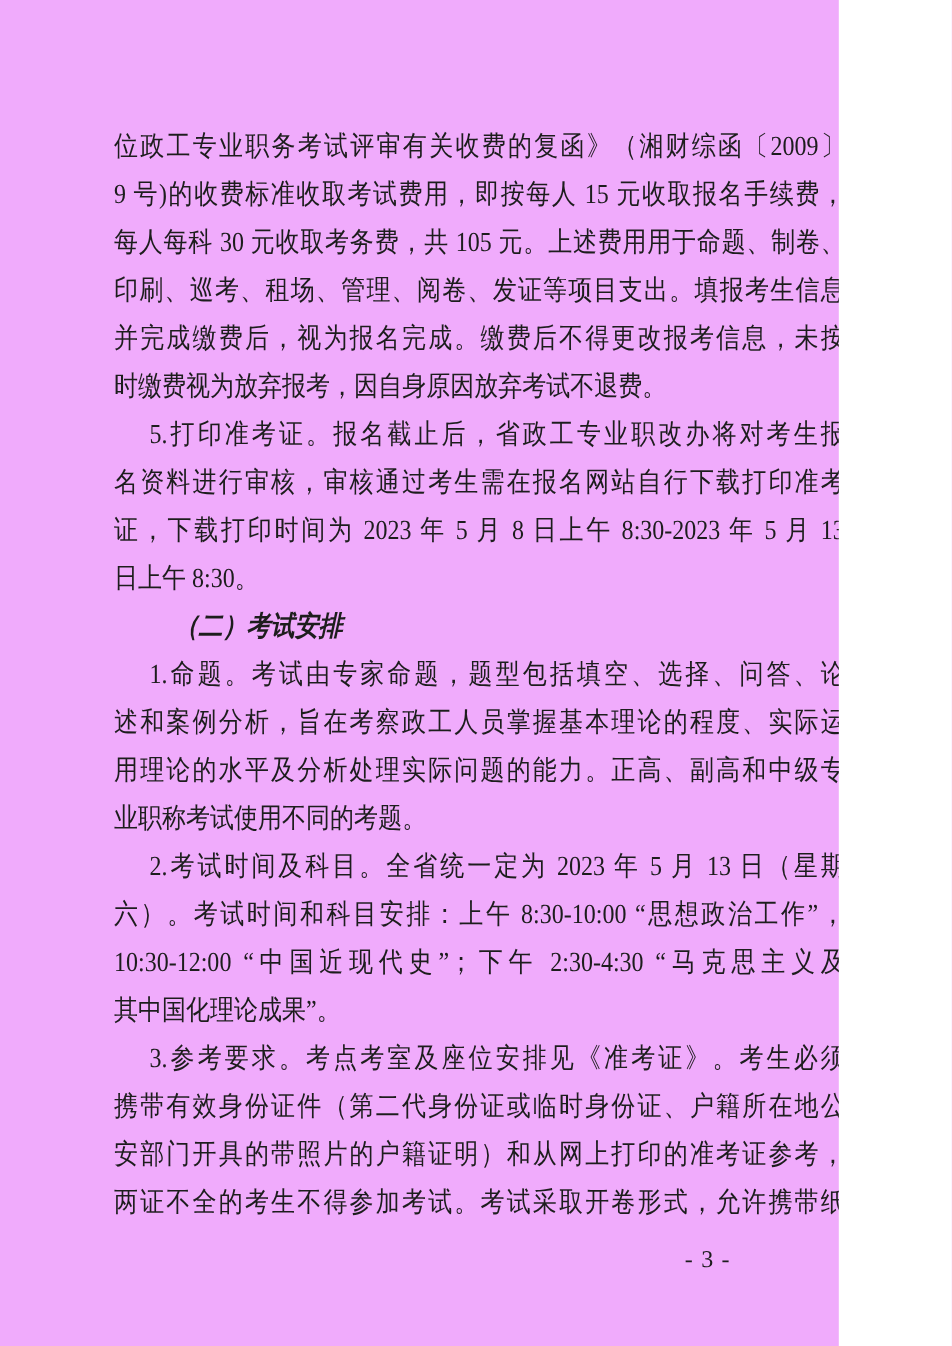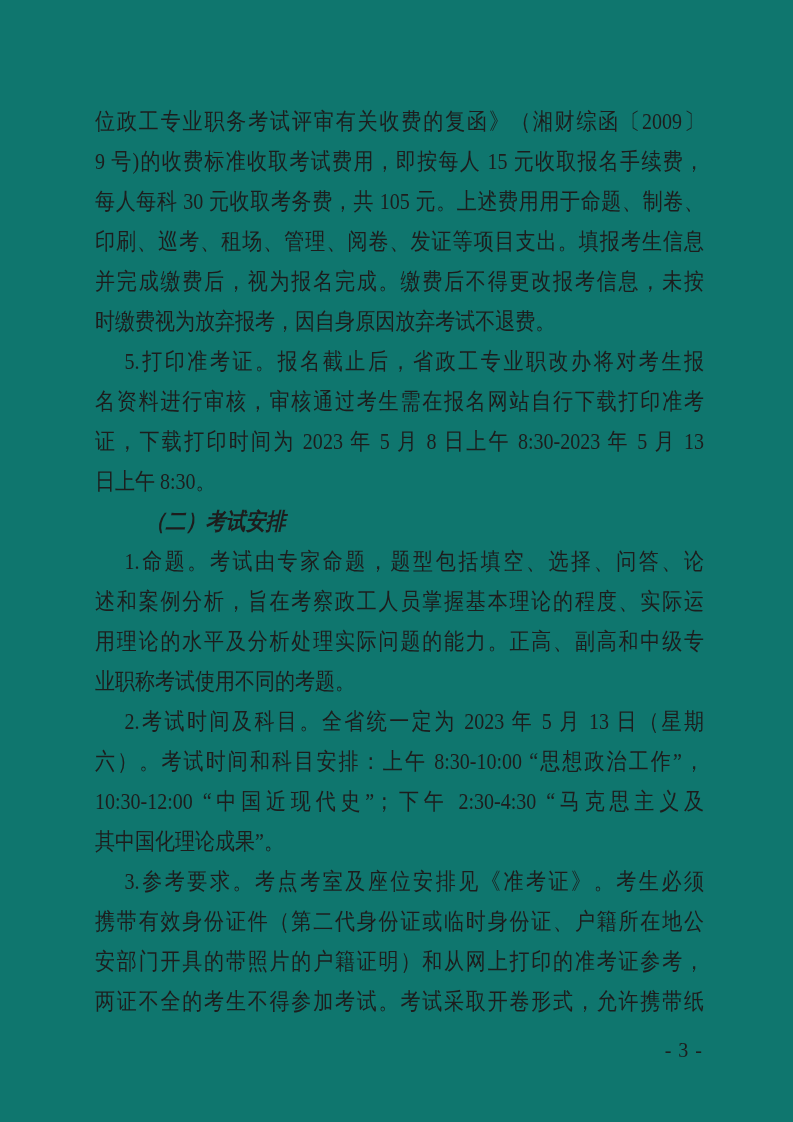--- a/index.html
+++ b/index.html
@@ -2,23 +2,23 @@
 <html><head>
 <meta charset="utf-8">
 <style>
   html, body {
     margin: 0;
     padding: 0;
     background: #ffffff;
   }
   .page {
     position: relative;
-    width: 793px;
+    width: 699px;
     height: 1122px;
-    background: #0f766e;
+    background: #f0abfc;
     overflow: hidden;
     font-family: "Liberation Serif", "DejaVu Serif", serif;
     color: #1d1d1d;
   }
   .text-block {
     position: absolute;
     left: 95px;
     top: 102px;
     width: 700px;              
     transform: scaleX(0.87);   

